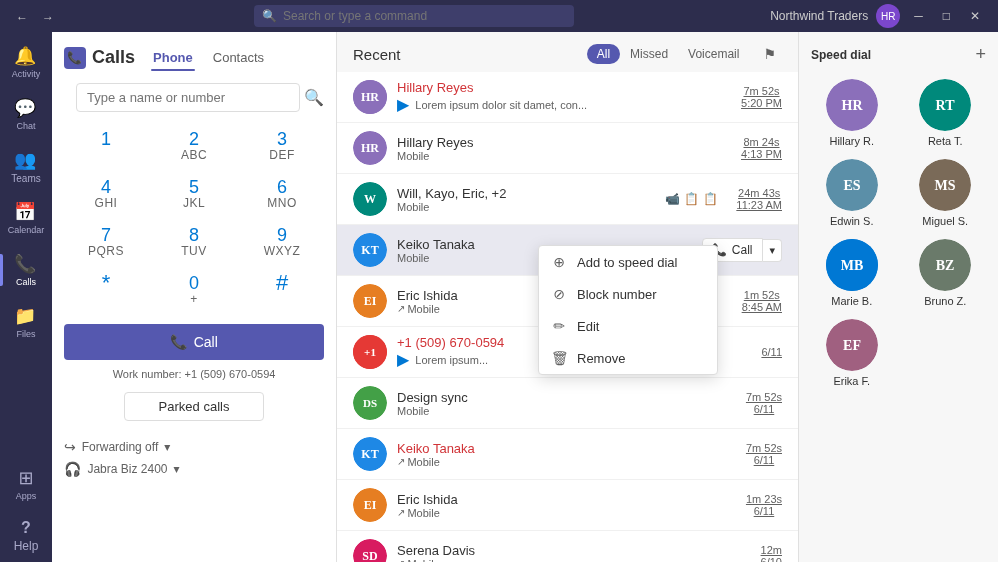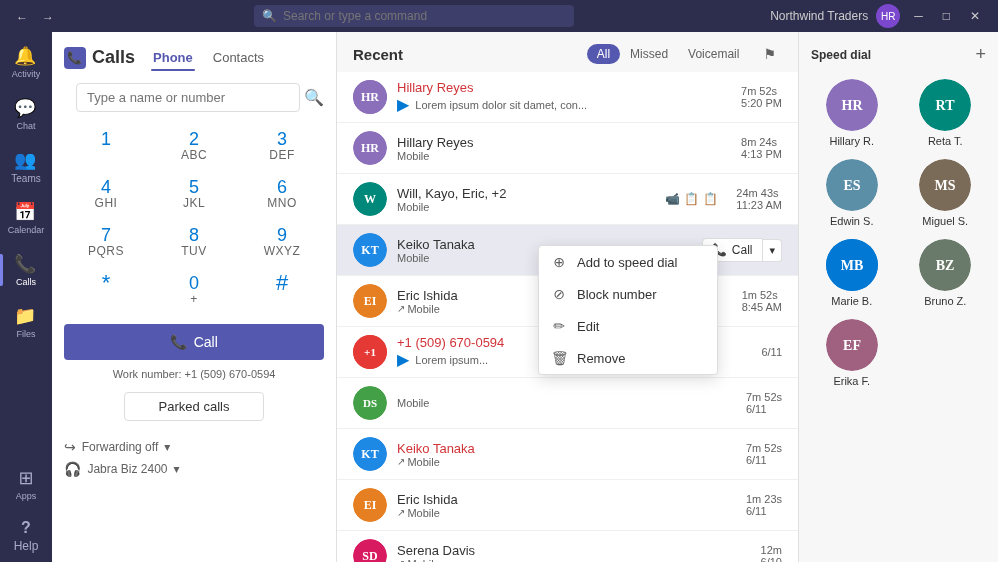--- a/index.html
+++ b/index.html
@@ -164,21 +164,21 @@
       flex-direction: column;
       overflow: hidden;
     }
     .recent-header {
       display: flex;
       align-items: center;
       padding: 12px 16px 8px;
       gap: 8px;
       background: #f7f7f7;
     }
-    .recent-title { font-size: 15px; font-weight: 700; color: #333; flex: 1; }
+    .recent-title { font-size: 15px; font-weight: 400; color: #333; flex: 1; }
     .filter-tabs { display: flex; gap: 0; }
     .filter-tab {
       border: none;
       background: none;
       font-size: 12px;
       padding: 3px 10px;
       cursor: pointer;
       color: #616161;
       border-radius: 12px;
     }
@@ -208,21 +208,21 @@
       font-weight: 600;
       color: #fff;
       flex-shrink: 0;
       overflow: hidden;
     }
     .call-info { flex: 1; min-width: 0; }
     .call-name { font-size: 13px; font-weight: 500; color: #333; white-space: nowrap; overflow: hidden; text-overflow: ellipsis; }
     .call-name.red { color: #d13438; }
     .call-sub { font-size: 11px; color: #616161; }
     .call-preview { font-size: 11px; color: #616161; max-width: 180px; white-space: nowrap; overflow: hidden; text-overflow: ellipsis; }
-    .call-meta { text-align: left; font-size: 11px; color: #616161; flex-shrink: 0; }
+    .call-meta { text-align: center; font-size: 11px; color: #616161; flex-shrink: 0; text-decoration: underline; }
     .call-time { font-size: 11px; color: #616161; }
     .call-date { font-size: 11px; color: #616161; }
 
     .context-menu {
       position: absolute;
       right: 80px;
       top: 20px;
       background: #fff;
       border: 1px solid #ddd;
       border-radius: 4px;
@@ -619,20 +619,21 @@
       </div>
 
       <div class="call-item">
         <div class="call-avatar">
           <svg width="34" height="34" viewBox="0 0 34 34">
               <circle cx="17" cy="17" r="17" fill="#43a047"></circle>
               <text x="17" y="21" text-anchor="middle" fill="white" font-size="11" font-family="Segoe UI">DS</text>
             </svg>
         </div>
         <div class="call-info">
+          <div class="call-name">Design sync</div>
           <div class="call-sub">Mobile</div>
         </div>
         <div class="call-meta">
           <div class="call-time">7m 52s</div>
           <div class="call-date">6/11</div>
         </div>
       </div>
 
       <div class="call-item">
         <div class="call-avatar">

